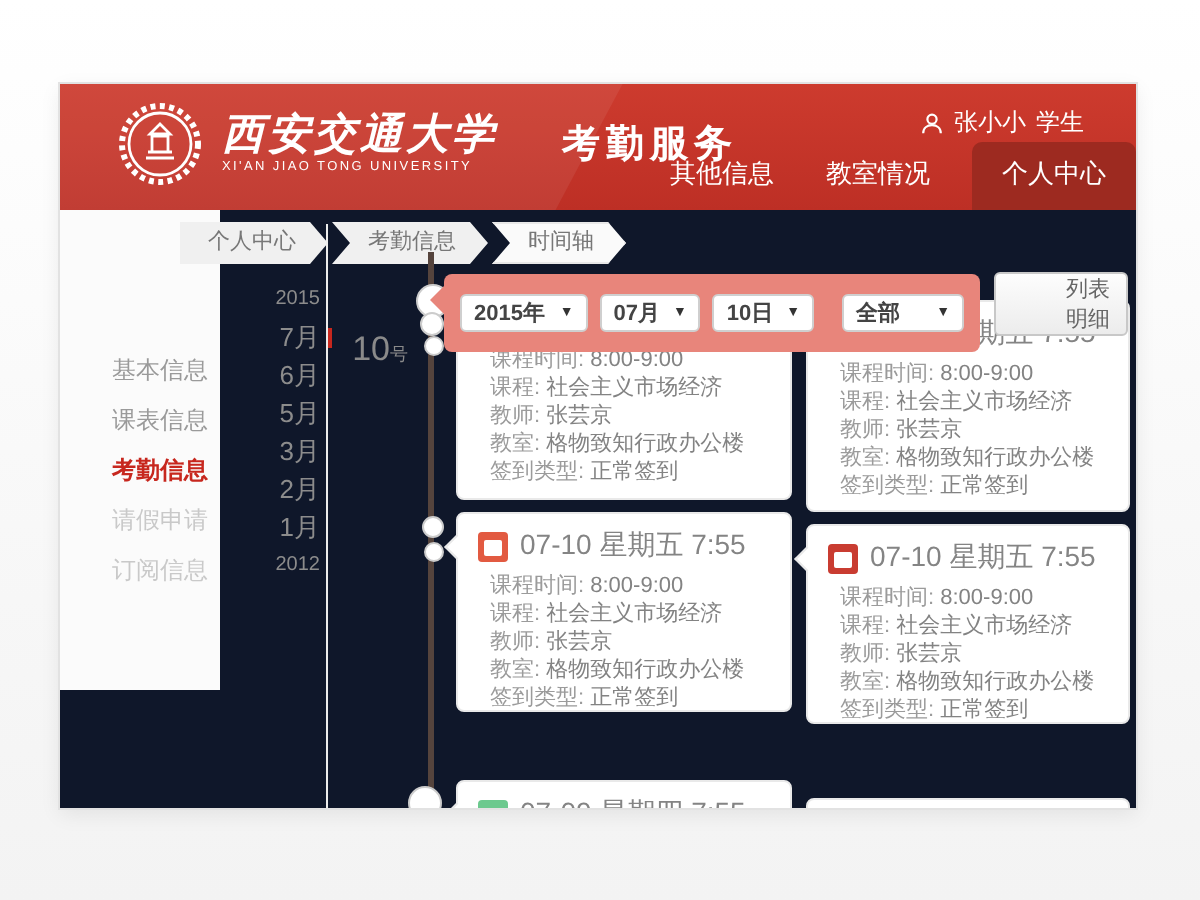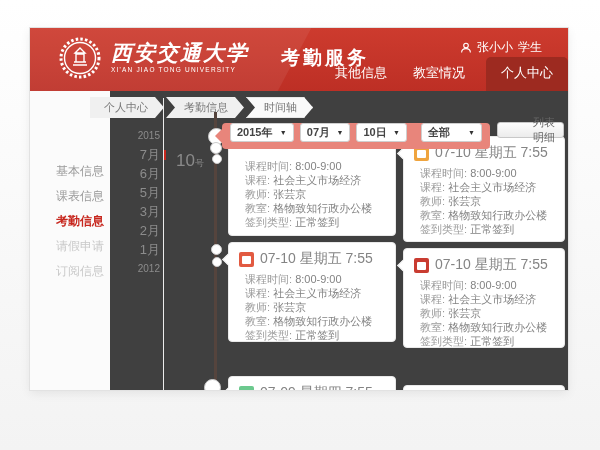--- a/index.html
+++ b/index.html
@@ -1,19 +1,19 @@
 <!DOCTYPE html>
 <html style="--header_red: #c4382c; --header_red_dark: #9d2a20; --accent_red: #c7271e; --filter_pink: #e8857b; --rail_brown: #55443d; --icon_amber: #efa43e; --icon_orange: #e25a41; --icon_red: #c93c31; --icon_green: #6cc98e;"><head>
 <meta charset="utf-8">
 <style>
   html,body{margin:0;padding:0;}
   body{width:600px;height:450px;background:linear-gradient(#ffffff,#f3f3f3);
        font-family:"Liberation Sans","DejaVu Sans",sans-serif;overflow:hidden;}
   .stage{position:relative;width:600px;height:450px;}
-  .window{position:absolute;left:30px;top:28px;width:538px;height:362px;background:#404040;
+  .window{position:absolute;left:30px;top:42px;width:538px;height:362px;background:#0f172a;
           box-shadow:0 0 0 1px #e2e2e2,0 3px 10px rgba(0,0,0,.08);overflow:hidden;}
 
   
   .hdr{position:absolute;left:0;top:0;width:100%;height:63px;
        background:linear-gradient(#cd3b2e,#bd2f25);overflow:hidden;}
   .hdr .band{position:absolute;left:-40px;top:-20px;width:300px;height:120px;
        background:rgba(255,255,255,.07);transform:skewX(-28deg);}
   .brand{position:absolute;left:28px;top:8px;display:flex;align-items:center;color:#fff;}
   .logo{width:44px;height:44px;flex:0 0 44px;}
   .uni{margin-left:9px;line-height:1;}
@@ -21,21 +21,21 @@
   .uni-en{font-size:6.5px;letter-spacing:1.2px;margin-top:4px;}
   .app-title{margin-left:32px;font-size:19px;font-weight:bold;letter-spacing:3px;color:#fff;}
   .userbox{position:absolute;right:26px;top:11px;display:flex;align-items:center;gap:5px;
            color:#fff;font-size:12px;}
   .nav{position:absolute;right:0;bottom:0;display:flex;align-items:flex-end;}
   .nav-item{color:#fff;font-size:13px;padding:0 13px 9px;cursor:pointer;}
   .nav-item.active{background:var(--header_red_dark,#9d2a20);border-radius:5px 5px 0 0;
                    padding:7px 15px 9px;margin-left:8px;}
 
   
-  .sidebar{position:absolute;left:0;top:63px;width:80px;height:299px;background:#fbfbfb;}
+  .sidebar{position:absolute;left:0;top:63px;width:80px;height:240px;background:#fbfbfb;}
   .side-item{position:absolute;left:26px;font-size:12px;color:#9a9a9a;cursor:pointer;white-space:nowrap;}
   .side-item.active{color:var(--accent_red,#c7271e);font-weight:bold;}
   .side-item.muted{color:#c9c9c9;}
 
   
   .crumbs{position:absolute;left:60px;top:69px;display:flex;}
   .crumb{height:21px;line-height:21px;font-size:11px;color:#777;background:#f0f0f0;
          padding:0 16px 0 18px;margin-right:2px;cursor:pointer;
          clip-path:polygon(0 0,calc(100% - 9px) 0,100% 50%,calc(100% - 9px) 100%,0 100%,9px 50%);}
   .crumb:first-child{clip-path:polygon(0 0,calc(100% - 9px) 0,100% 50%,calc(100% - 9px) 100%,0 100%);padding-left:14px;}
@@ -48,31 +48,31 @@
   .tl-row.year{font-size:10px;}
   .tl-row.month{font-size:13px;}
   .tick{position:absolute;right:-6px;top:5px;width:2px;height:10px;background:var(--accent_red,#c7271e);}
   .rail{position:absolute;left:184px;top:84px;width:3px;height:278px;background:var(--rail_brown,#55443d);}
   .dot{position:absolute;background:#fff;border:1px solid #ccc;border-radius:50%;z-index:4;}
   .day-marker{position:absolute;width:42px;text-align:right;color:#8a8a8a;margin-top:24px;}
   .day-num{font-size:17px;}
   .day-suf{font-size:9px;}
 
   
-  .filterbar{position:absolute;left:192px;top:95px;width:268px;height:26px;z-index:6;
-             background:var(--filter_pink,#e8857b);border-radius:4px;display:flex;align-items:flex-start;
+  .filterbar{position:absolute;left:192px;top:95px;width:268px;height:39px;z-index:6;
+             background:var(--filter_pink,#e8857b);border-radius:4px;display:flex;align-items:center;
              padding:0 8px;box-sizing:border-box;gap:6px;}
   .filterbar:before{content:"";position:absolute;left:-7px;top:6px;border:7px solid transparent;
              border-right-color:var(--filter_pink,#e8857b);border-left:none;}
   .dd{height:19px;background:#fff;border:1px solid #cfcfcf;border-radius:3px;display:flex;
       align-items:center;justify-content:space-between;padding:0 6px;box-sizing:border-box;
       font-size:11px;font-weight:bold;color:#444;cursor:pointer;}
   .dd .caret{font-size:7px;color:#333;margin-left:5px;}
   .dd.w1{width:67px}.dd.w2{width:53px}.dd.w3{width:53px}.dd.w4{width:64px;margin-left:8px;}
-  .list-btn{position:absolute;left:467px;top:94px;width:67px;height:16px;z-index:6;
+  .list-btn{position:absolute;left:467px;top:94px;width:67px;height:32px;z-index:6;
       background:linear-gradient(#fdfdfd,#ececec);border:1px solid #c8c8c8;border-radius:3px;
       font-size:11px;color:#666;display:flex;align-items:center;justify-content:center;cursor:pointer;
       font-family:inherit;padding-left:33px;}
 
   
   .card{position:absolute;background:#fff;border:1px solid #e9e9e9;border-radius:4px;
         box-sizing:border-box;z-index:3;}
   .card:before{content:"";position:absolute;left:-5px;top:12px;width:8px;height:8px;background:#fff;
         border-left:1px solid #e9e9e9;border-bottom:1px solid #e9e9e9;transform:rotate(45deg);}
   .card-head{display:flex;align-items:center;gap:6px;padding:7px 10px 4px;font-size:14px;color:#848484;}

